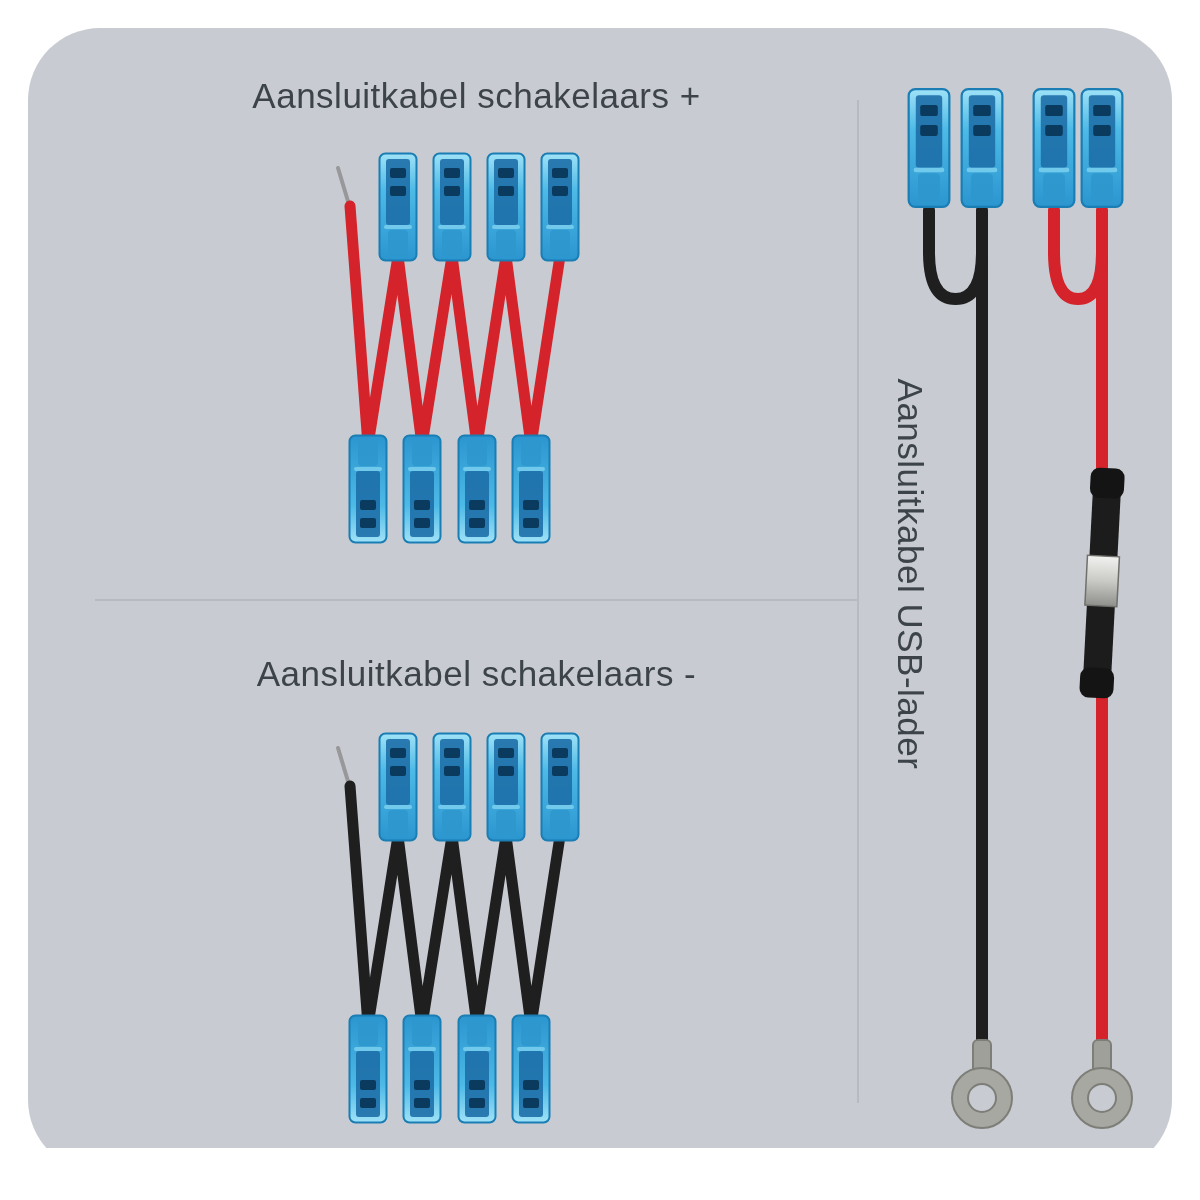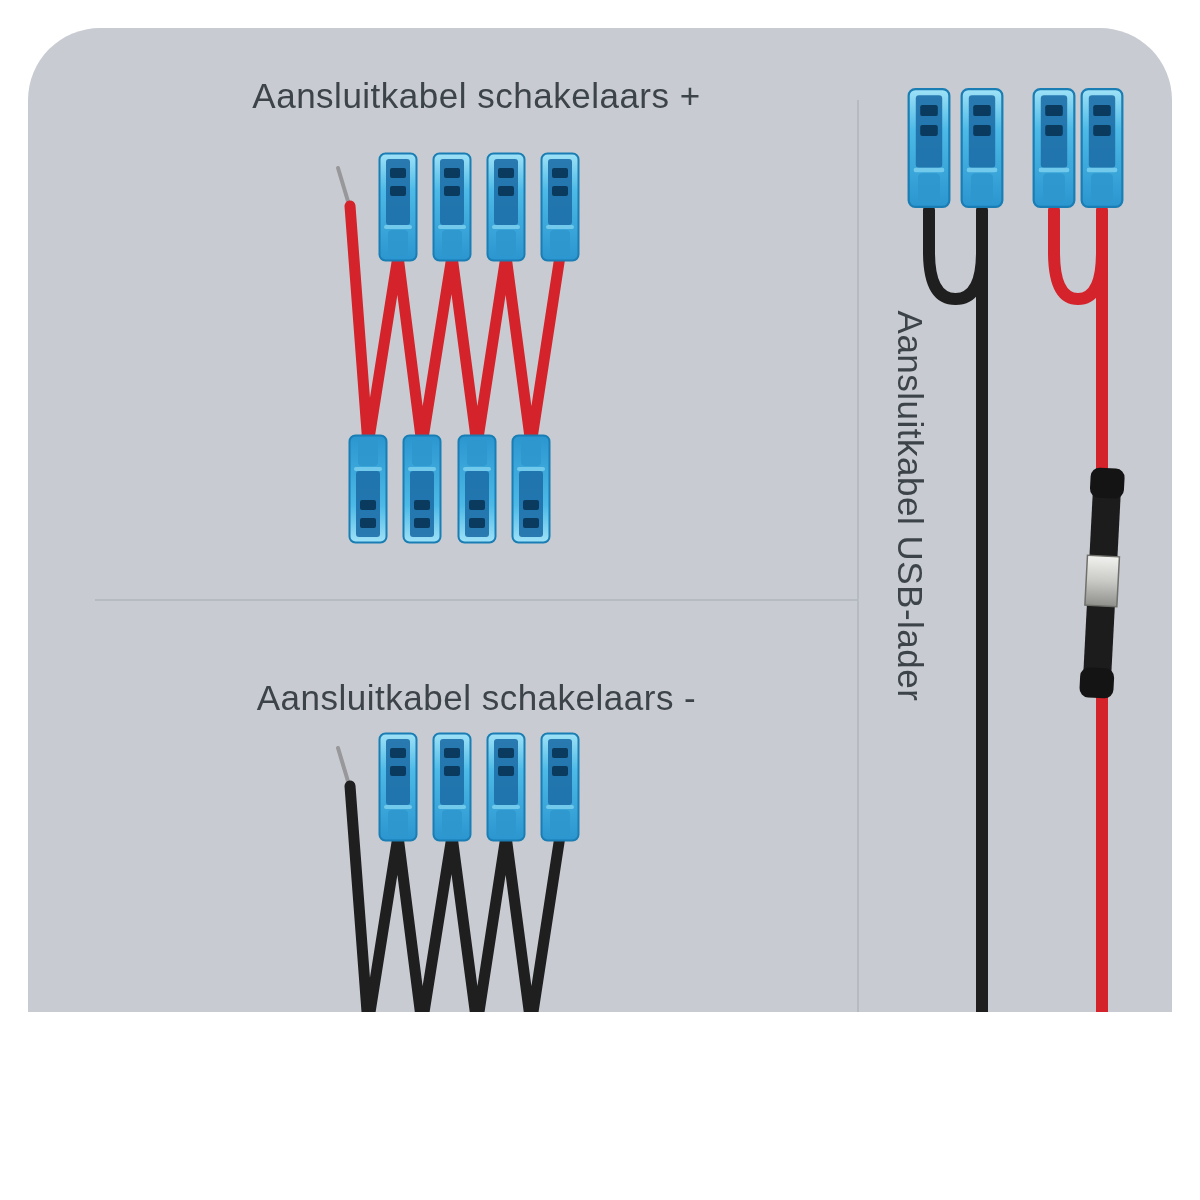--- a/index.html
+++ b/index.html
@@ -1,37 +1,37 @@
 <!DOCTYPE html>
 <html><head>
 <meta charset="utf-8">
 <style>
   html,body { margin:0; padding:0; background:#ffffff; }
   .page {
-    position:relative; width:1200px; height:1012px; background:#ffffff;
+    position:relative; width:1200px; height:1148px; background:#ffffff;
     font-family:"Liberation Sans", sans-serif; overflow:hidden;
   }
   .panel {
     position:absolute; left:28px; top:28px; width:1144px; height:1144px;
     background:#c8ccd2; border-radius:72px;
   }
   .divider-v {
     position:absolute; left:857px; top:100px; width:2px; height:1003px;
     background:#b6bbc1;
   }
   .divider-h {
     position:absolute; left:95px; top:599px; width:762px; height:2px;
     background:#b6bbc1;
   }
   .title {
     position:absolute; color:#3d4449; font-size:35px; font-weight:400;
     letter-spacing:0.5px; text-align:center;
   }
   .title-pos { left:95px; top:76px;  width:763px; }
-  .title-neg { left:95px; top:678px; width:763px; }
+  .title-neg { left:95px; top:654px; width:763px; }
   .title-usb {
     position:absolute; left:890px; top:50%; transform:translateY(-50%);
     writing-mode:vertical-rl; color:#3d4449; font-size:35px; font-weight:400;
     letter-spacing:0.5px;
   }
   .art { position:absolute; left:0; top:0; }
 </style>
 </head>
 <body>
 

